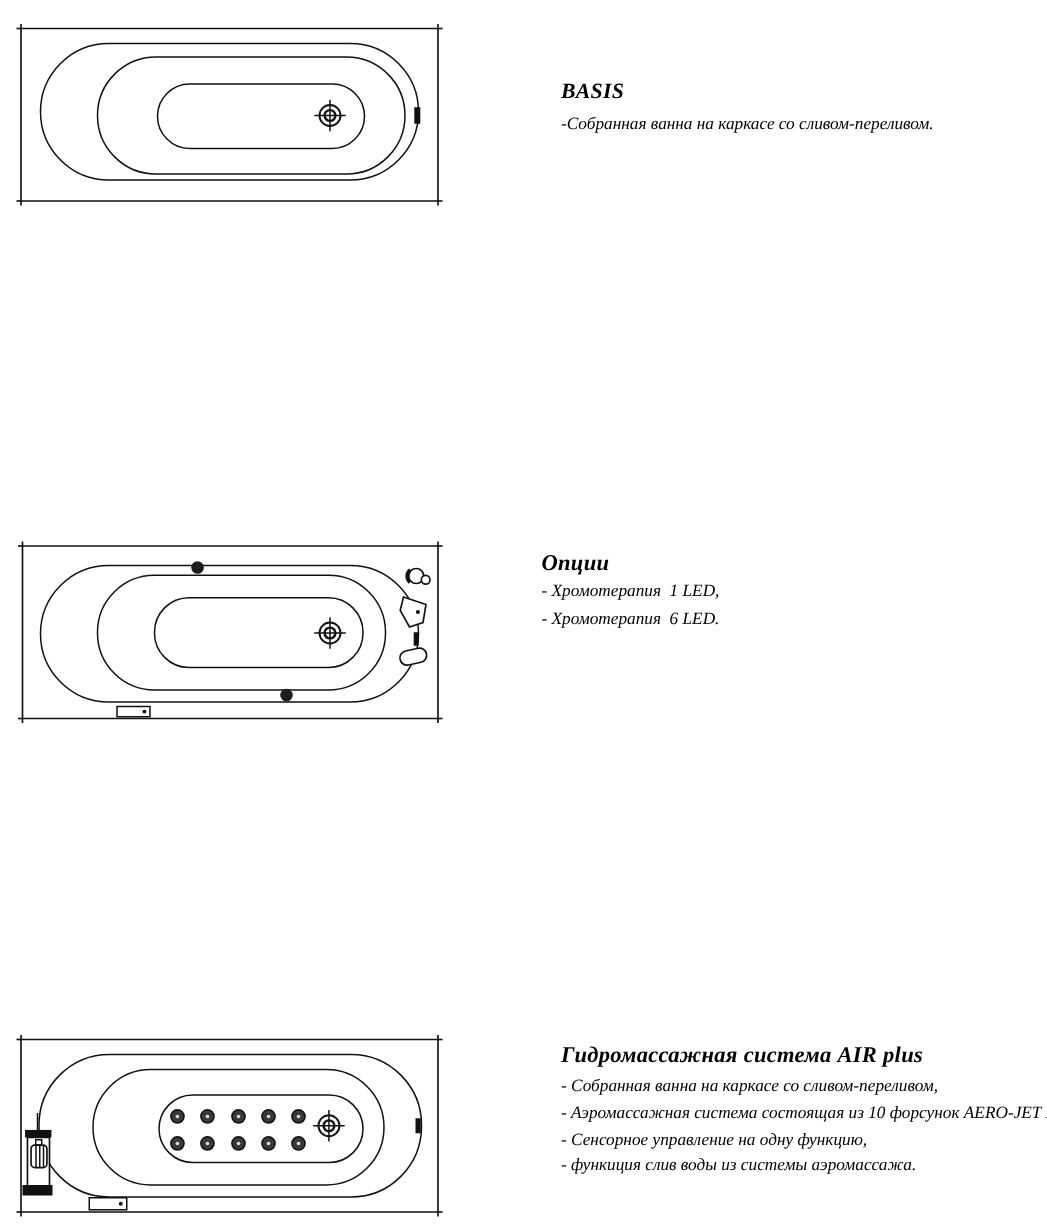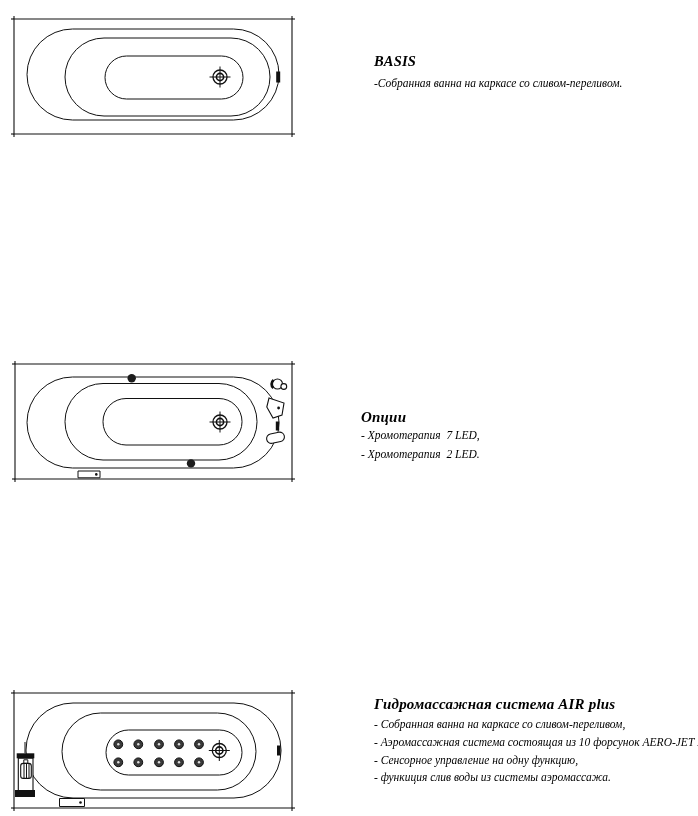--- a/index.html
+++ b/index.html
@@ -103,24 +103,24 @@
       </g>
       <g transform="translate(220,72)">
         <circle r="7" fill="none" stroke="#111" stroke-width="1.3"></circle>
         <circle r="3.6" fill="none" stroke="#111" stroke-width="1.6"></circle>
         <line x1="-10.5" y1="0" x2="10.5" y2="0" stroke="#111" stroke-width="1"></line>
         <line x1="0" y1="-10.5" x2="0" y2="10.5" stroke="#111" stroke-width="1"></line>
       </g>
     </svg>
   </figure>
 
-  <div class="tb s2" style="left:361px; top:368px;margin-top:41px;">
+  <div class="tb s2" style="left:361px; top:368px;">
     <h3>Опции</h3>
-    <p>- Хромотерапия  7 LED,</p>
-    <p>- Хромотерапия  2 LED.</p>
+    <p>- Хромотерапия  1 LED,</p>
+    <p>- Хромотерапия  6 LED.</p>
   </div>
 
   <figure class="drawing" style="top:680px;">
     <svg width="310" height="136" viewBox="0 0 310 136">
       <g stroke="#111" fill="none" stroke-width="1.1">
         <rect x="14" y="13" width="278" height="115"></rect>
         <g>
           <line x1="14" y1="10" x2="14" y2="13"></line>
             <line x1="11" y1="13" x2="14" y2="13"></line>
           <line x1="292" y1="10" x2="292" y2="13"></line>

